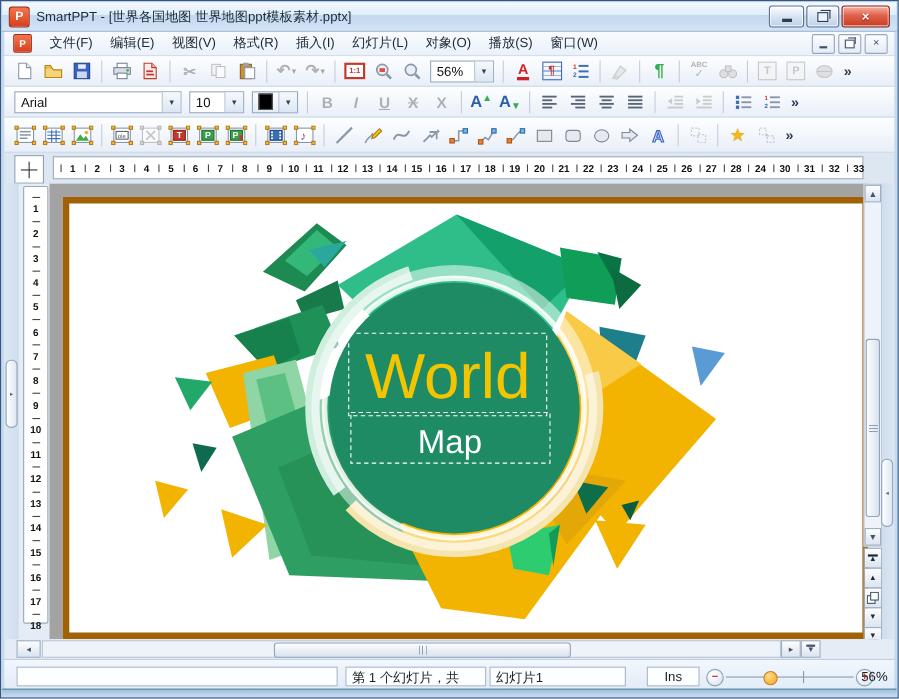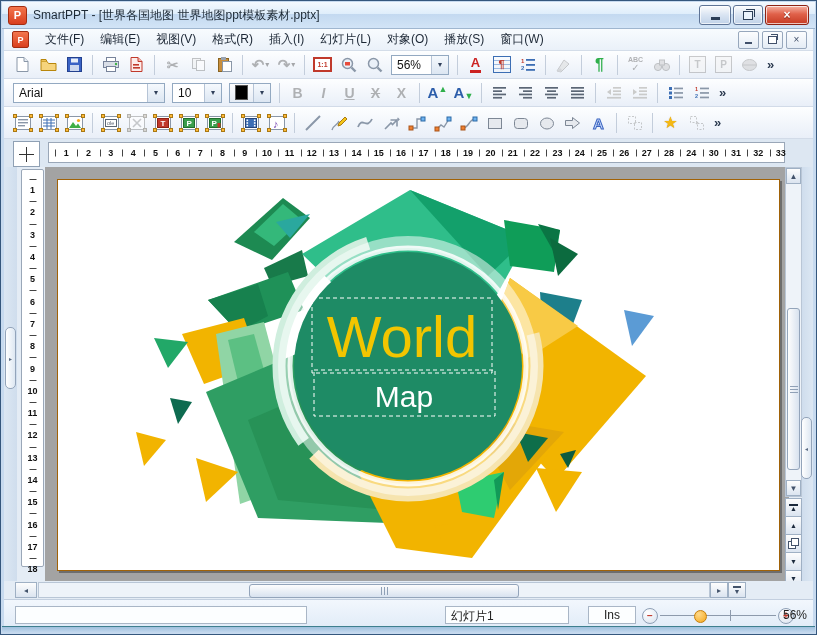--- a/index.html
+++ b/index.html
@@ -67,21 +67,21 @@
   .main{position:absolute;left:3px;right:3px;top:166px;height:414px;background:#e4ecf5;}
   .lstrip{position:absolute;left:0;top:0;bottom:0;width:13px;background:linear-gradient(90deg,#dce7f3,#cfdded);}
   .pill{position:absolute;width:9px;height:60px;border:1px solid #93a4ba;border-radius:5px;background:linear-gradient(90deg,#fff,#dde7f2);
     display:flex;align-items:center;justify-content:center;font-size:6px;color:#5c6c84;}
   .vruler{position:absolute;left:17px;top:2px;width:23px;height:398px;background:#fff;border:1px solid #9aa7b8;box-sizing:border-box;border-radius:2px;}
   .vcells{position:absolute;top:9px;left:0;right:0;display:flex;flex-direction:column;align-items:center;}
   .vcell{height:22.3px;width:100%;flex:none;display:flex;align-items:center;justify-content:center;
     font-size:9px;font-weight:bold;color:#111;position:relative;}
   .vcell:before{content:"";position:absolute;top:0;left:50%;transform:translateX(-50%);height:1px;width:7px;background:#444;}
   .canvas{position:absolute;left:41px;top:0;width:744px;height:414px;background:#a3a3a3;overflow:hidden;}
-  .slide{position:absolute;left:12px;top:12px;width:721px;height:390px;background:#fff;border:1px solid #a16207;
+  .slide{position:absolute;left:12px;top:12px;width:721px;height:390px;background:#fff;border:6px solid #a16207;
     box-shadow:2px 2px 0 #6d6d6d;box-sizing:content-box;}
   
   .vsb{position:absolute;right:11px;top:0;width:17px;height:330px;background:#eef3f9;border:1px solid #b9c6d6;box-sizing:border-box;}
   .sbtn{position:absolute;left:0;right:0;height:16px;background:linear-gradient(180deg,#fdfdfd,#dbe4f0);
     border:1px solid #9fb0c4;display:flex;align-items:center;justify-content:center;font-size:8px;color:#43536b;box-sizing:border-box;}
   .vthumb{position:absolute;left:1px;right:1px;top:140px;height:160px;border:1px solid #93a4ba;border-radius:3px;
     background:linear-gradient(90deg,#fdfdfd,#d8e2ef);display:flex;align-items:center;justify-content:center;}
   .grip-v{width:8px;height:7px;background:repeating-linear-gradient(180deg,#8fa0b6 0 1px,transparent 1px 3px);}
   .navstack{position:absolute;right:11px;top:332px;width:17px;display:flex;flex-direction:column;}
   .nbtn{height:19px;border:1px solid #9fb0c4;margin-top:-1px;background:linear-gradient(180deg,#fdfdfd,#dbe4f0);
@@ -813,20 +813,21 @@
     <div class="sbtn hsb-end">
       <div class="stack">
           <div class="nbar" style="width:8px;height:2px;background:#43536b"></div>
           <span style="font-size:7px;color:#43536b">▼</span>
         </div>
     </div>
   </div>
 
   <div class="statusbar">
     <div class="sfield" style="left:11px;width:292px"></div>
+    <div class="sfield" style="left:310px;width:128px">第 1 个幻灯片，共</div>
     <div class="sfield" style="left:441px;width:124px">幻灯片1</div>
     <div class="sfield" style="left:584px;width:48px;text-align:center">Ins</div>
     <div class="zoomer">
       <div class="zbtn" style="left:0">
           <span>−</span>
         </div>
       <div class="ztrack"></div>
       <div class="zdetent"></div>
       <div class="zdot"></div>
       <div class="zbtn" style="right:0">

